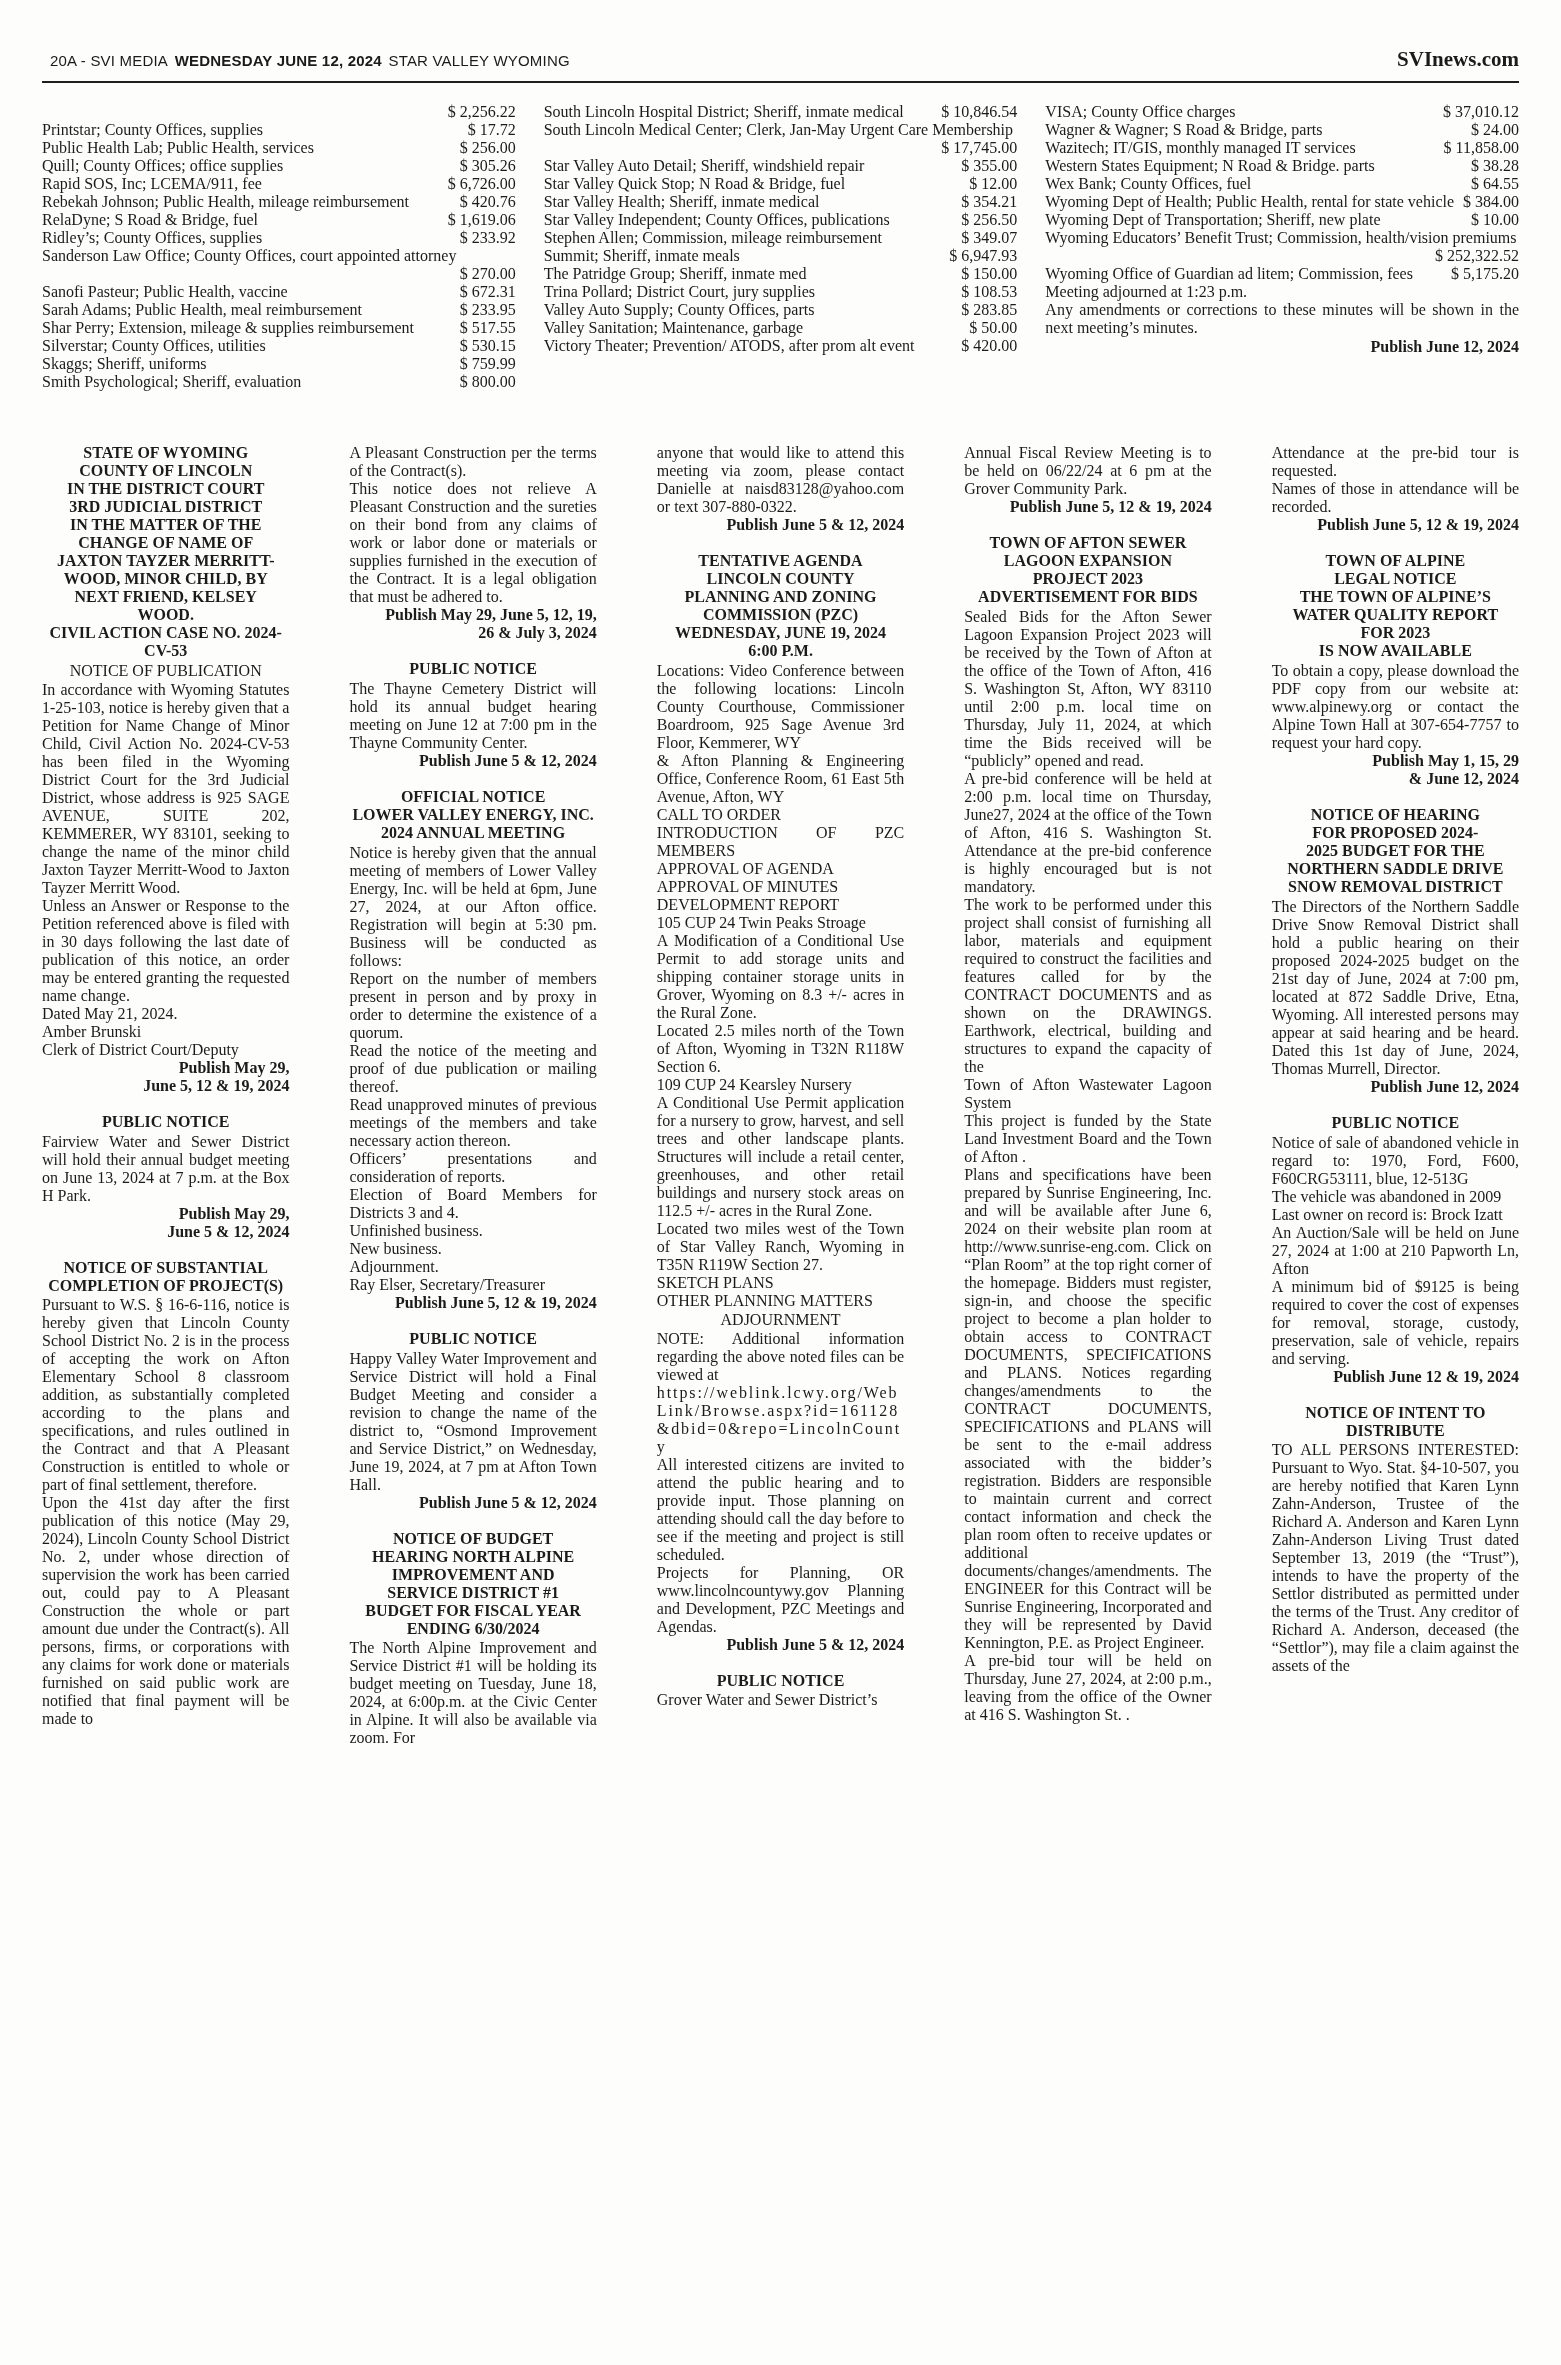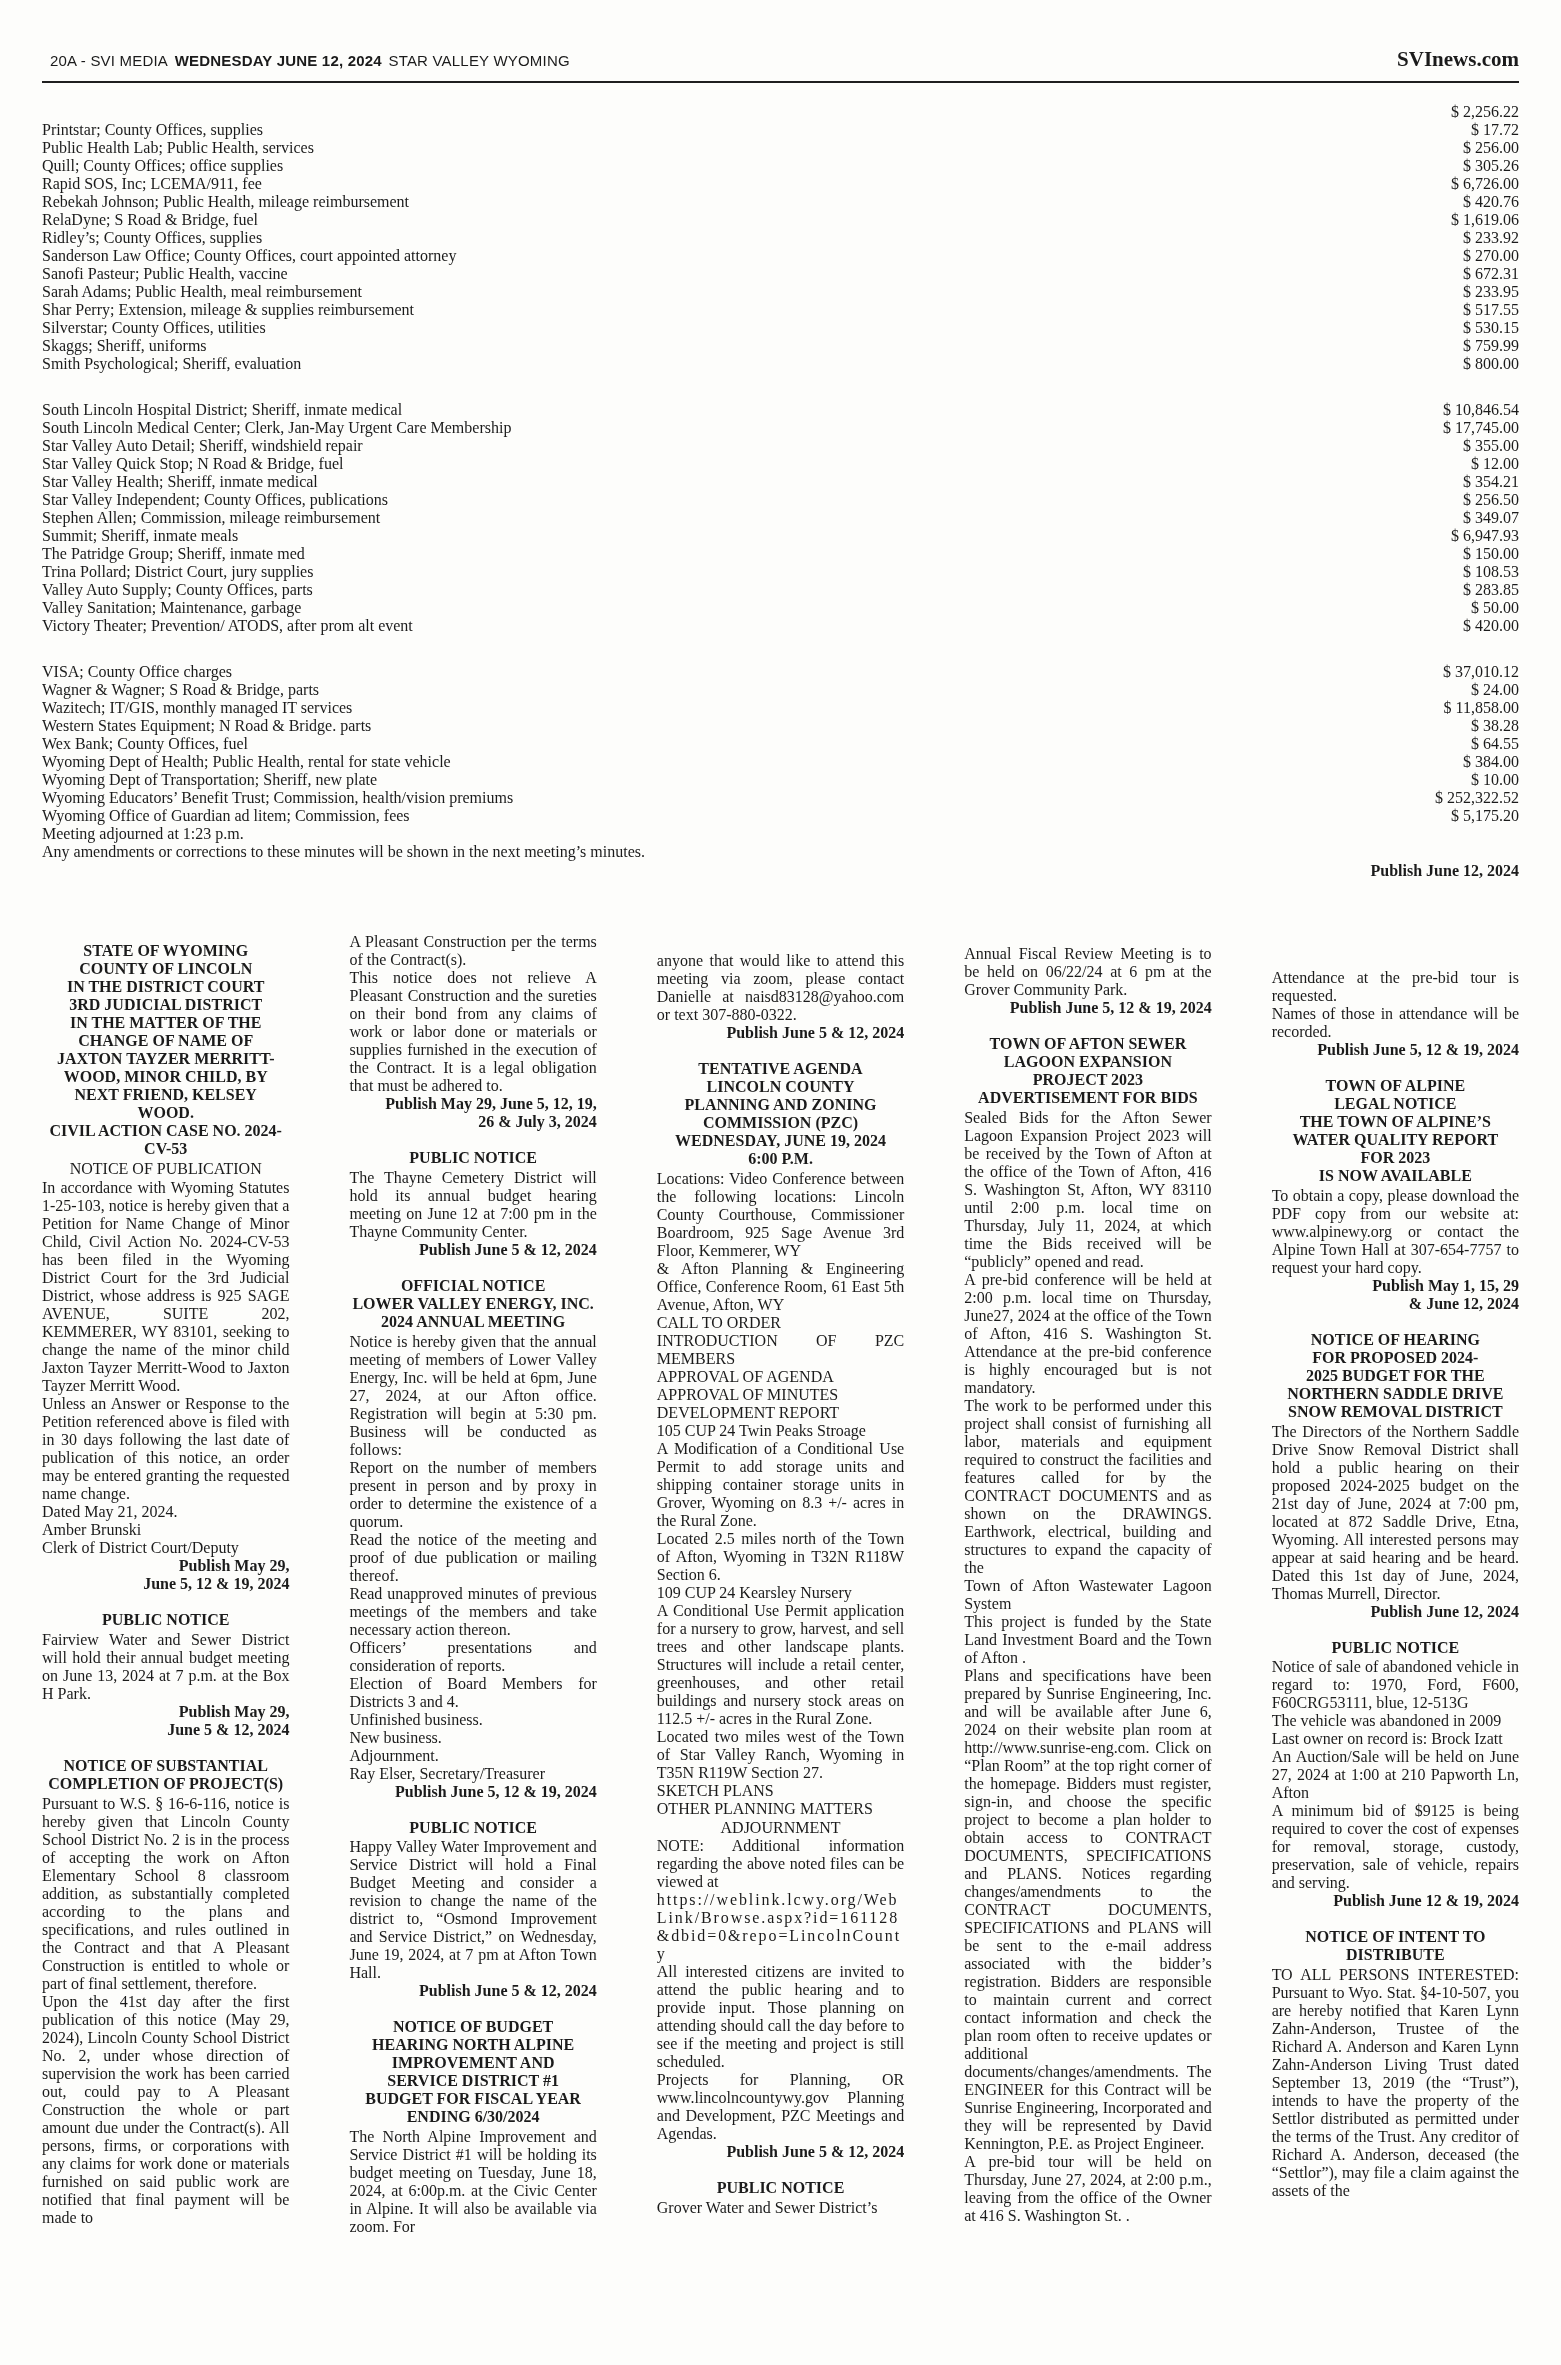--- a/index.html
+++ b/index.html
@@ -42,33 +42,31 @@
     background: #1f1f1f;
     margin-top: 8.5px;
   }
   
   .minutes {
     display: flex;
     gap: 28px;
     margin-top: 20px;
     font-size: 16px;
     line-height: 18px;
-    flex-direction: column;
   }
   .mcol { flex: 1 1 0; min-width: 0; }
   .entry { text-align: justify; overflow: hidden; }
   .entry .amt { float: right; padding-left: 4.7px; white-space: nowrap; }
   
   .notices {
     display: flex;
     gap: 60px;
     margin-top: 53px;
     font-size: 16px;
     line-height: 18px;
-    align-items: center;
   }
   .ncol { flex: 1 1 0; min-width: 0; }
   .block { min-height: 4.7px; }
   .b-h {
     font-weight: bold;
     text-align: center;
     white-space: pre-line;
     margin-top: 18px;
     margin-bottom: 1.9px;
   }

